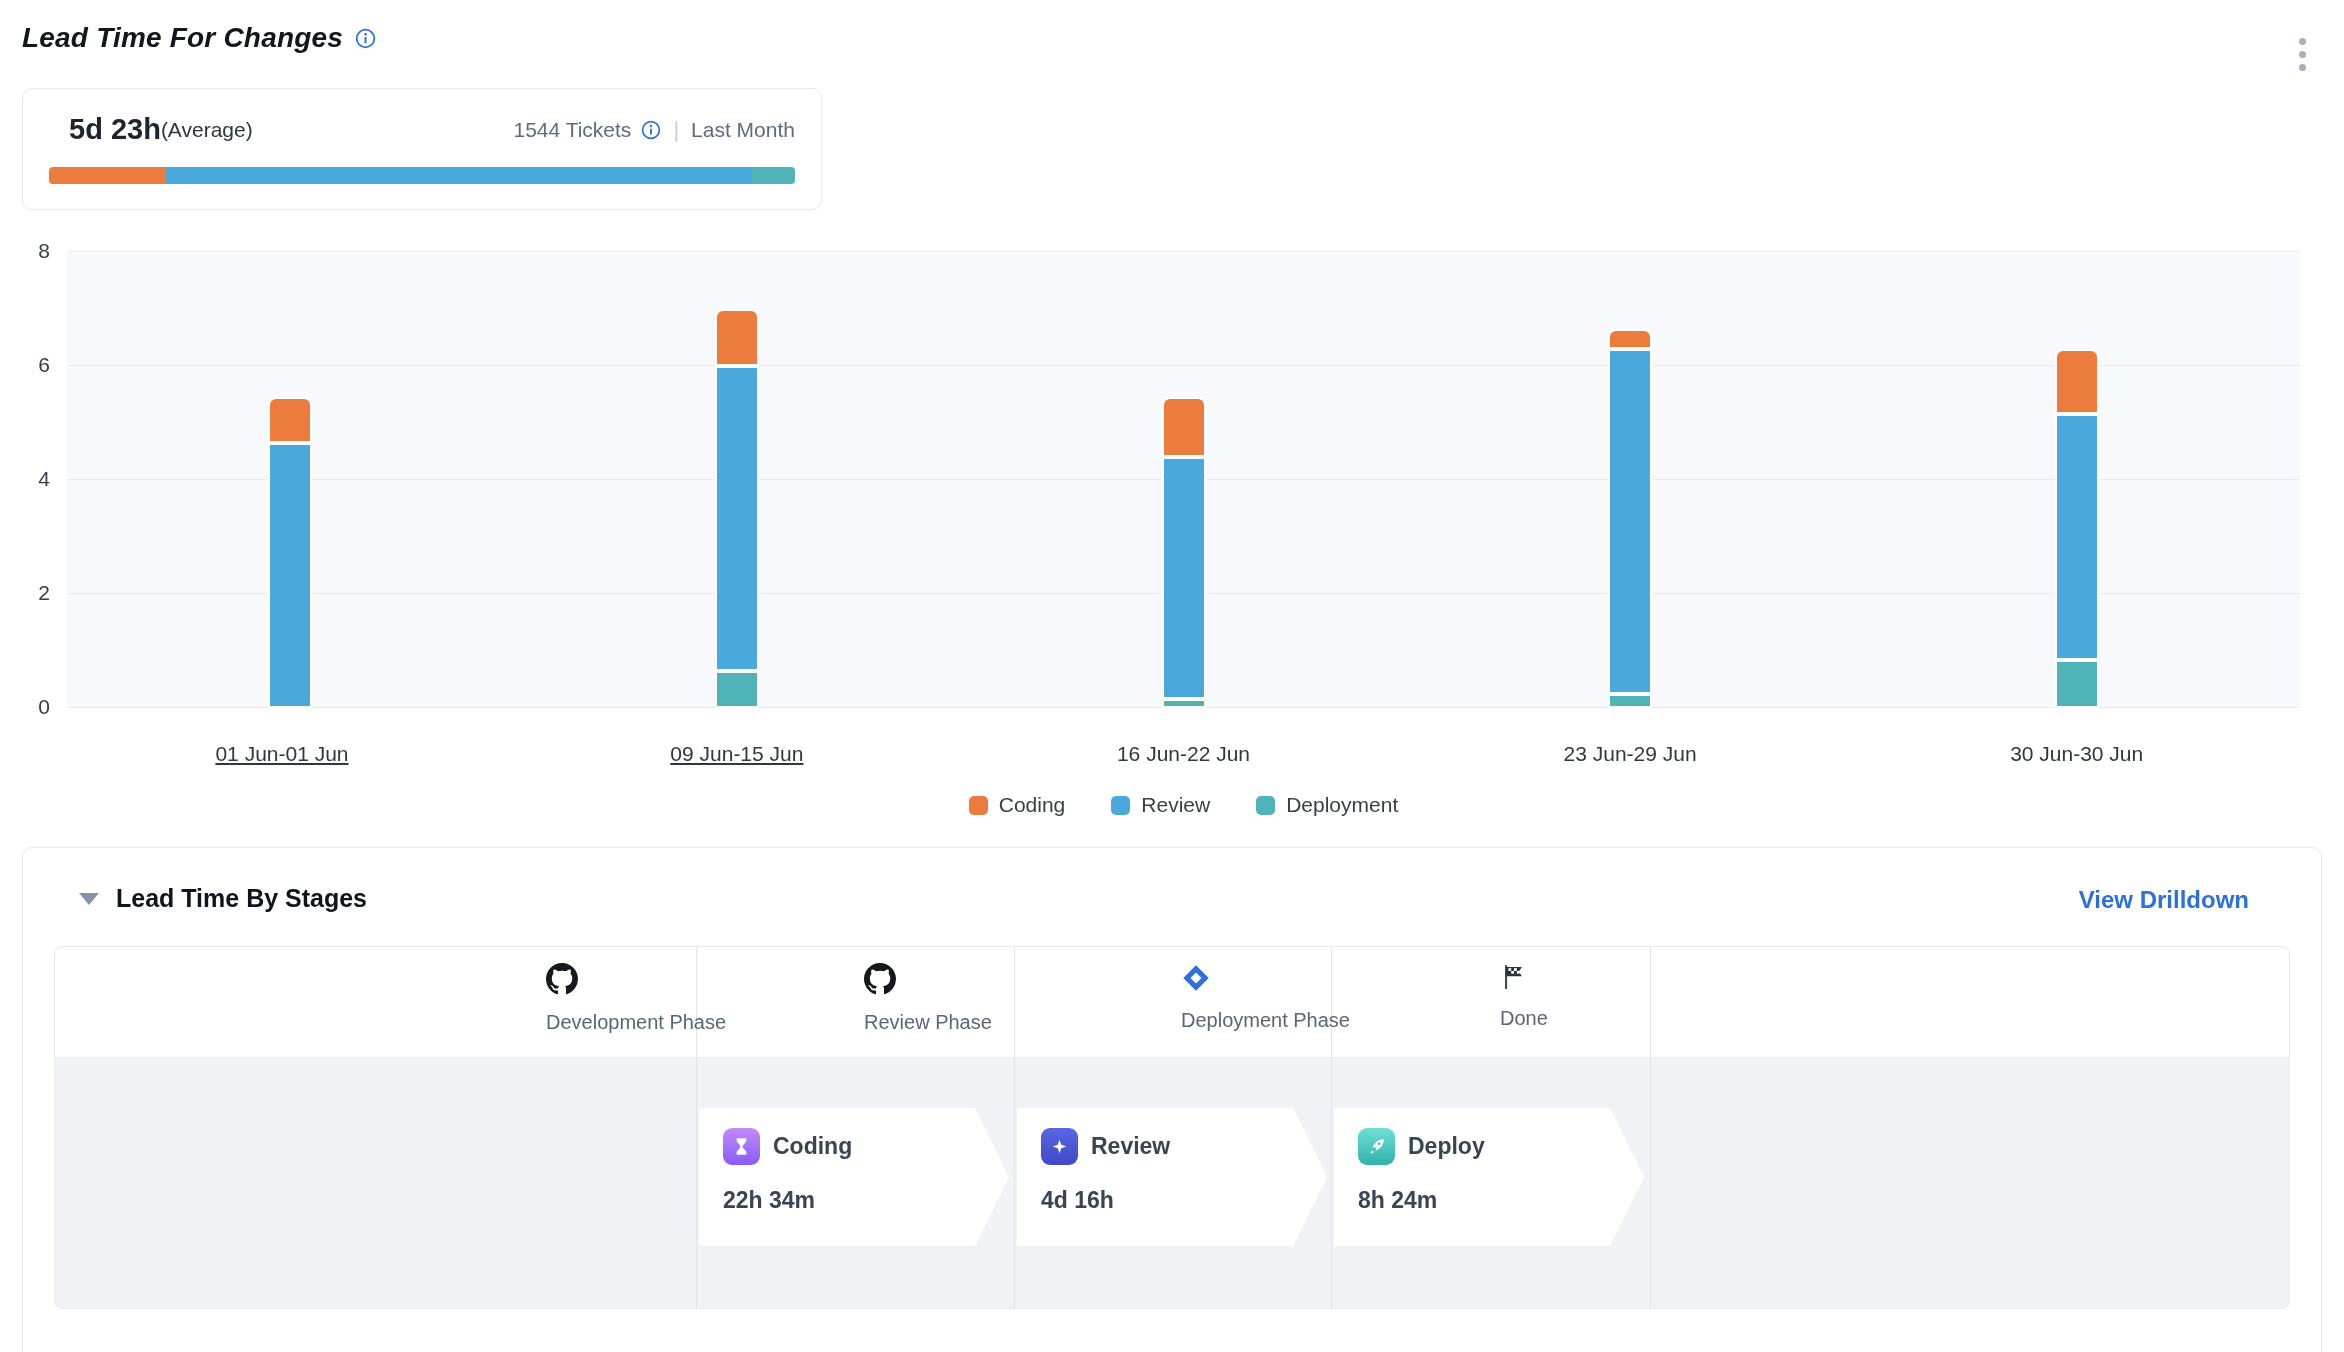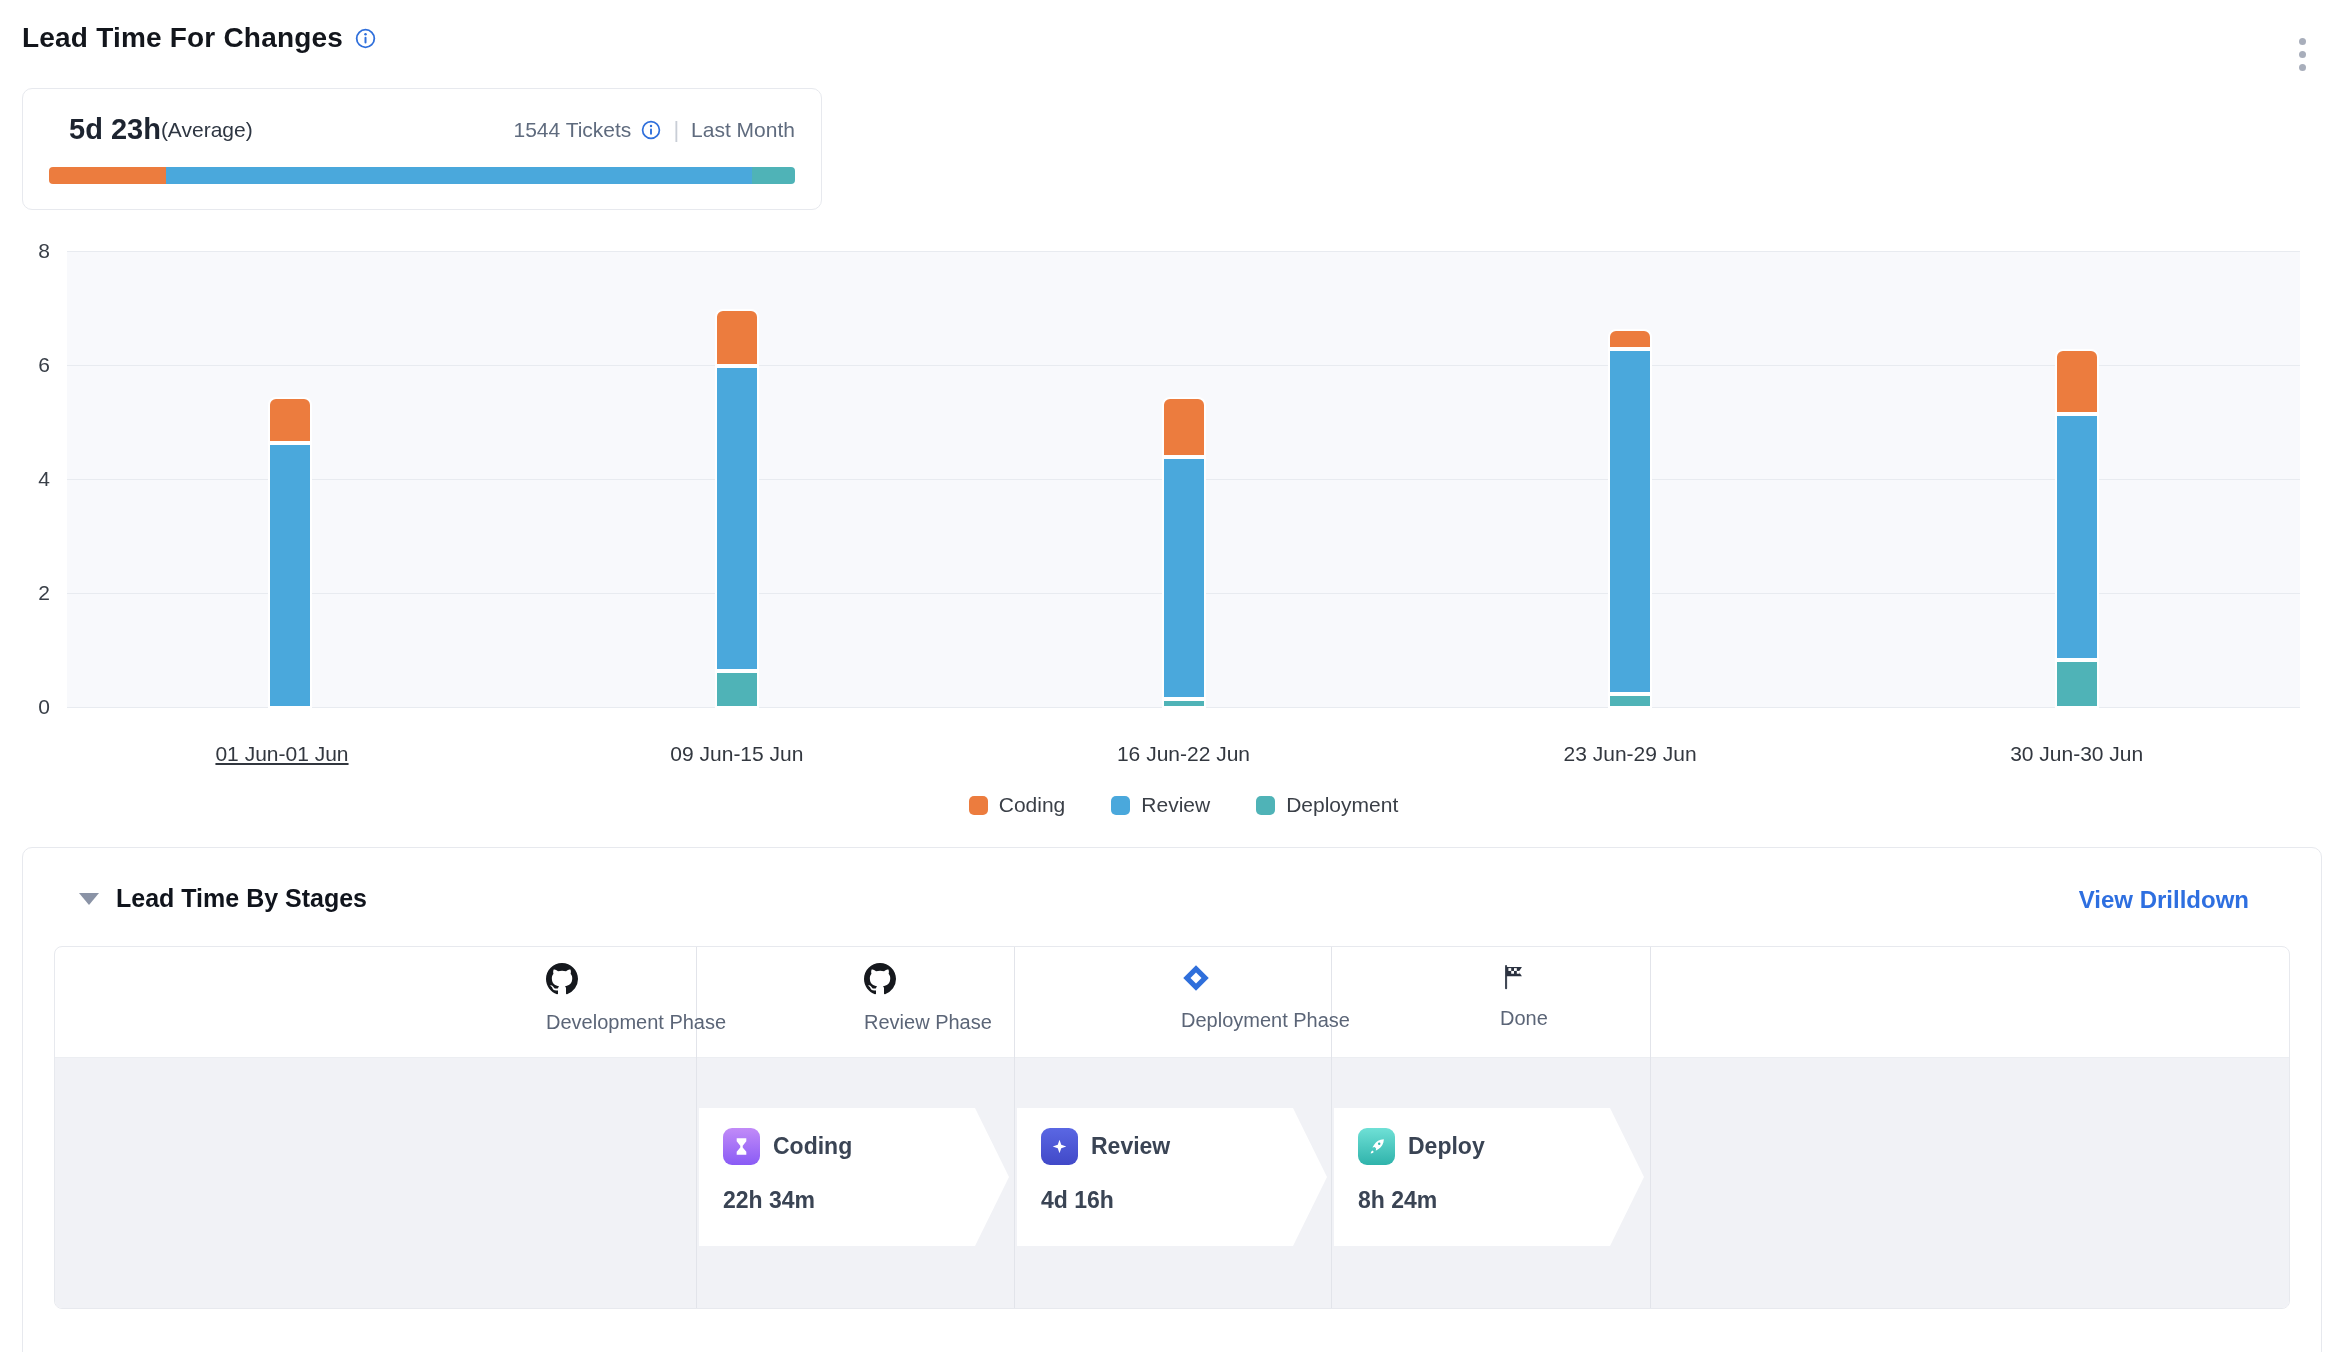--- a/index.html
+++ b/index.html
@@ -2,21 +2,21 @@
 <html><head>
 <meta charset="utf-8">
 <style>
   html,body{margin:0;padding:0;background:#fff;}
   body{width:2344px;height:1352px;position:relative;overflow:hidden;
        font-family:"Liberation Sans","DejaVu Sans",sans-serif;color:#1b2230;}
   .abs{position:absolute;}
 
   
   .title-row{left:22px;top:22px;display:flex;align-items:center;gap:12px;}
-  .page-title{font-size:28px;font-weight:bold;color:#13161c;letter-spacing:.2px;}
+  .page-title{font-size:28px;font-weight:bold;color:#13161c;letter-spacing:.2px;font-style:italic;}
   .kebab{right:34px;top:34px;display:flex;flex-direction:column;gap:6px;cursor:pointer;padding:4px;}
   .kebab i{width:7px;height:7px;border-radius:50%;background:#a8aebb;display:block;}
 
   
   .summary-card{left:22px;top:88px;width:800px;height:122px;box-sizing:border-box;
     border:1px solid #e7e9ee;border-radius:10px;padding:24px 26px 0 26px;background:#fff;}
   .summary-top{display:flex;align-items:center;justify-content:space-between;}
   .avg-wrap{display:flex;align-items:center;margin-left:20px;}
   .avg-value{font-size:29px;font-weight:bold;color:#1d2430;}
   .avg-label{font-size:21px;color:#2e3642;}
@@ -128,21 +128,21 @@
   </div>
 <div id="ychart">
     <div class="abs ytick" style="top: 695px;">0</div>
     <div class="abs ytick" style="top: 581px;">2</div>
     <div class="abs ytick" style="top: 467px;">4</div>
     <div class="abs ytick" style="top: 353px;">6</div>
     <div class="abs ytick" style="top: 239px;">8</div>
   </div>
 <div id="xchart">
     <div class="abs xtick" style="left: 122px; text-decoration: underline;">01 Jun-01 Jun</div>
-    <div class="abs xtick" style="left: 576.9px;">09 Jun-15 Jun</div>
+    <div class="abs xtick" style="left: 576.9px; text-decoration: underline;">09 Jun-15 Jun</div>
     <div class="abs xtick" style="left: 1023.5px;">16 Jun-22 Jun</div>
     <div class="abs xtick" style="left: 1470.1px;">23 Jun-29 Jun</div>
     <div class="abs xtick" style="left: 1916.7px;">30 Jun-30 Jun</div>
   </div>
 <div class="abs legend" id="legend">
     <div class="legend-item">
       <div class="legend-swatch" style="background: rgb(236, 124, 62);"></div>
       <div class="legend-label">Coding</div>
     </div>
     <div class="legend-item">

